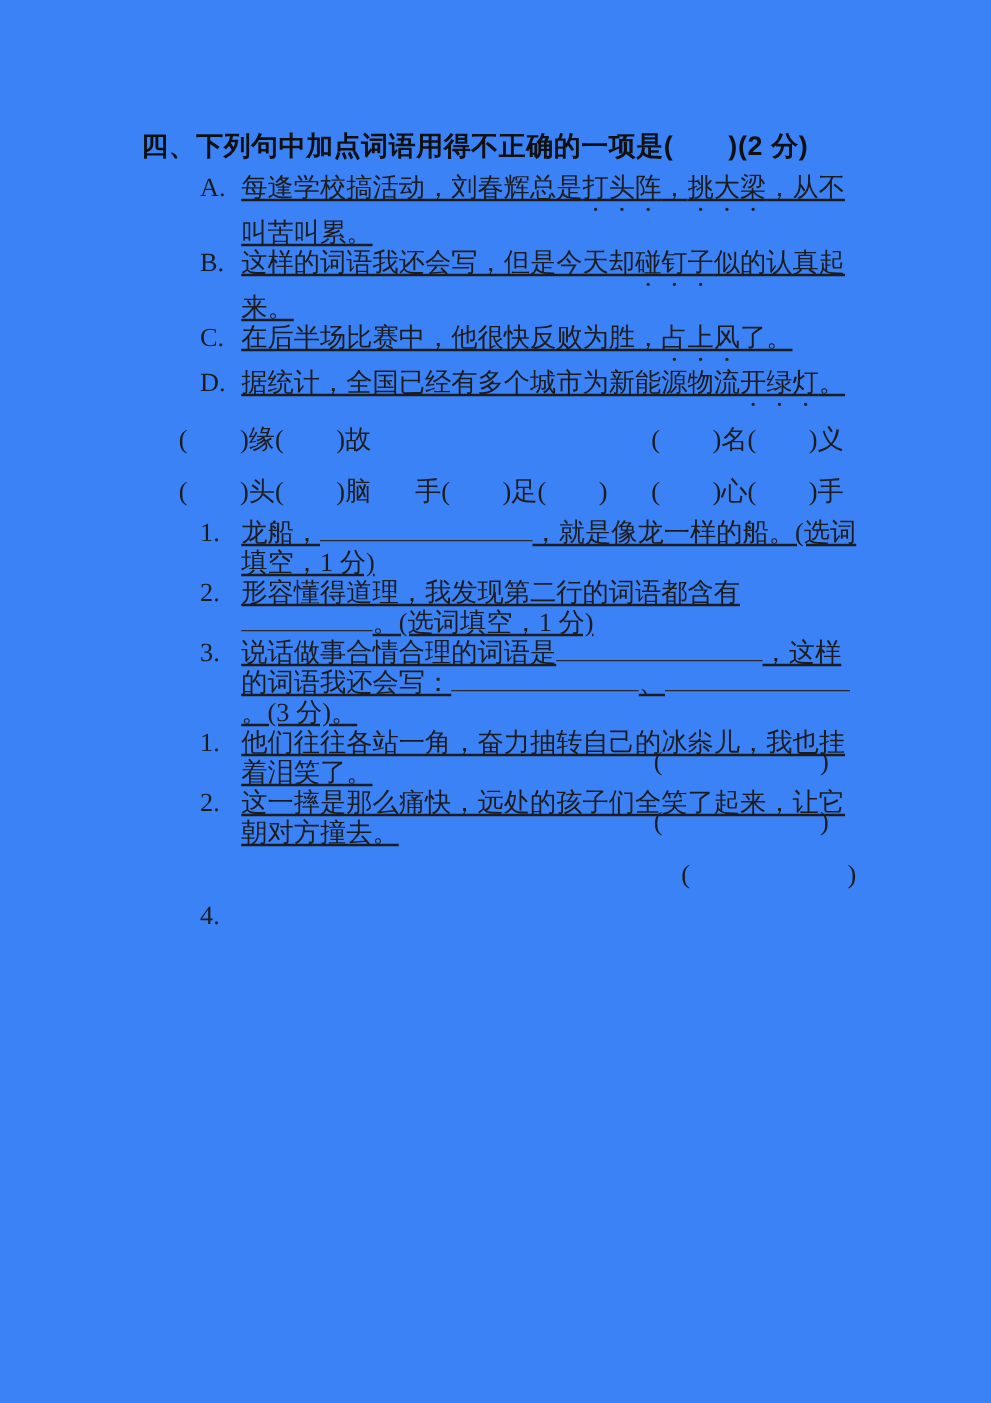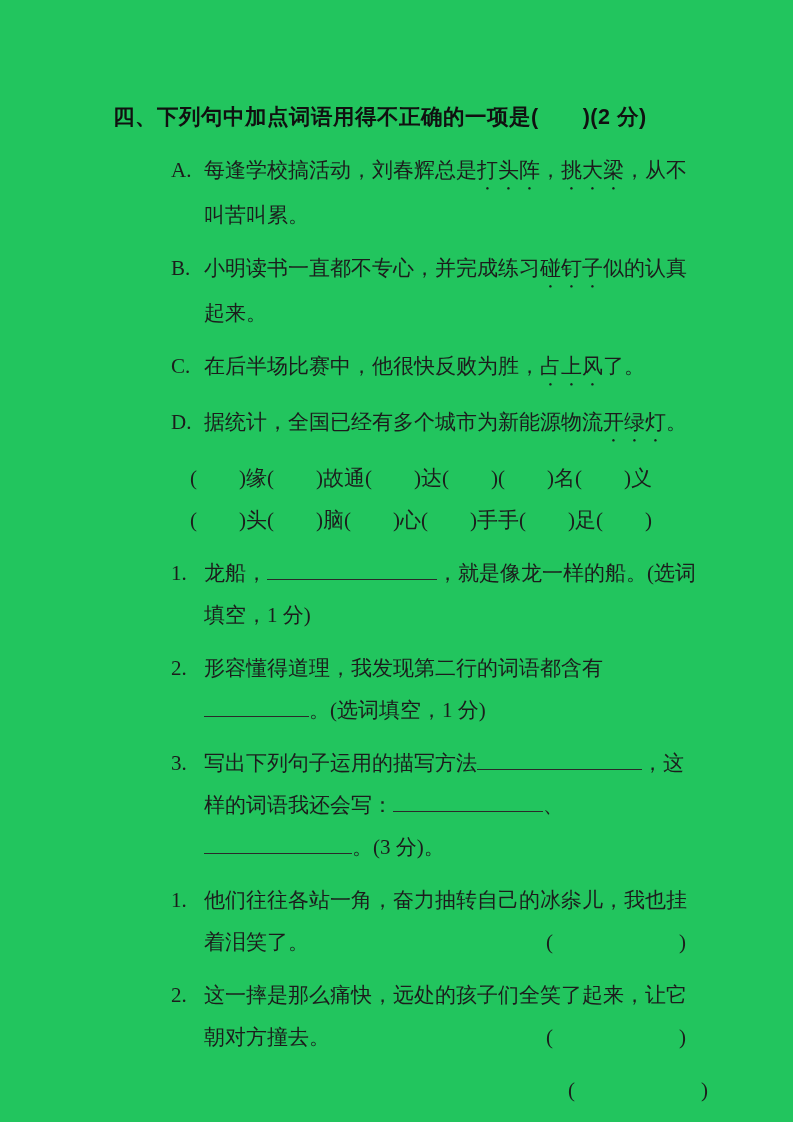--- a/index.html
+++ b/index.html
@@ -1,58 +1,59 @@
 <!DOCTYPE html>
 <html><head>
 <meta charset="utf-8">
 <style>
   html,body { margin:0; padding:0; background:#e8e8e6; }
   .page {
     position:relative;
     width:793px; height:1122px;
     margin:0 auto;
-    background:#22c55e;
+    background:#3b82f6;
     color:#1c1c1c;
     font-family:"Liberation Serif","DejaVu Serif",serif;
     font-size:21px;
     box-sizing:border-box;
-    padding:96px 83px 0 113px;
+    padding:96px 106px 0 113px;
     overflow:hidden;
   }
   .heading {
     font-family:"Liberation Sans","DejaVu Sans",sans-serif;
     font-weight:700;
     font-size:21.5px;
     color:#101010;
     margin:0;
     line-height:42px;
     letter-spacing:0.5px;
   }
   .option, .item {
-    margin:11px;
-    line-height:42px;
+    margin:0;
+    line-height:24px;
     padding-left:80px;
     text-indent:-33px;
+    text-decoration:underline;
   }
   .opt-label, .num {
     display:inline-block;
     width:33px;
     text-indent:0;
   }
   .dotted {
     font-style:normal;
     -webkit-text-emphasis:filled dot;
     text-emphasis:filled dot;
     -webkit-text-emphasis-position:under right;
     text-emphasis-position:under right;
   }
   .word-row {
     display:flex;
-    justify-content:center;
-    margin-left:42px;
+    justify-content:space-between;
+    margin-left:30px;
     width:532px;
     line-height:42px;
   }
   .blank {
     display:inline-block;
     height:0.85em;
     border-bottom:1.6px solid #2a2a2a;
     vertical-align:baseline;
   }
   .b170 { width:170px; }
@@ -77,39 +78,38 @@
   }
 </style>
 </head>
 <body>
 
 <div class="page">
 
   <section>
     <h2 class="heading">四、下列句中加点词语用得不正确的一项是(　　)(2 分)</h2>
     <p class="option"><span class="opt-label">A.</span><span>每逢学校搞活动，刘春辉总是</span><em class="dotted">打头阵</em><span>，</span><em class="dotted">挑大梁</em><span>，从不叫苦叫累。</span></p>
-    <p class="option"><span class="opt-label">B.</span><span>小明读书一直都不专心，并完成练习</span><em class="dotted">碰钉子</em><span>似的认真起来。</span></p>
+    <p class="option"><span class="opt-label">B.</span><span>这样的词语我还会写，但是今天却</span><em class="dotted">碰钉子</em><span>似的认真起来。</span></p>
     <p class="option"><span class="opt-label">C.</span><span>在后半场比赛中，他很快反败为胜，</span><em class="dotted">占上风</em><span>了。</span></p>
     <p class="option"><span class="opt-label">D.</span><span>据统计，全国已经有多个城市为新能源物流</span><em class="dotted">开绿灯</em><span>。</span></p>
   </section>
 
   <section>
     <div class="word-row">
       <span>(　　)缘(　　)故</span>
-      <span>通(　　)达(　　)</span>
       <span>(　　)名(　　)义</span>
     </div>
     <div class="word-row">
       <span>(　　)头(　　)脑</span>
+      <span>手(　　)足(　　)</span>
       <span>(　　)心(　　)手</span>
-      <span>手(　　)足(　　)</span>
     </div>
     <p class="item"><span class="num">1.</span><span>龙船，</span><span class="blank b170"></span><span>，就是像龙一样的船。(选词填空，1 分)</span></p>
     <p class="item"><span class="num">2.</span><span>形容懂得道理，我发现第二行的词语都含有</span><span class="blank b105"></span><span>。(选词填空，1 分)</span></p>
-    <p class="item"><span class="num">3.</span><span>写出下列句子运用的描写方法</span><span class="blank b165"></span><span>，这样的词语我还会写：</span><span class="blank b150"></span><span>、</span><span class="blank b148"></span><span>。(3 分)。</span></p>
+    <p class="item"><span class="num">3.</span><span>说话做事合情合理的词语是</span><span class="blank b165"></span><span>，这样的词语我还会写：</span><span class="blank b150"></span><span>、</span><span class="blank b148"></span><span>。(3 分)。</span></p>
   </section>
 
   <section>
     <div class="q6-item">
       <p class="item"><span class="num">1.</span><span>他们往往各站一角，奋力抽转自己的冰尜儿，我也挂着泪笑了。</span></p>
       <span class="parens-abs">(　　　　　　)</span>
     </div>
     <div class="q6-item">
       <p class="item"><span class="num">2.</span><span>这一摔是那么痛快，远处的孩子们全笑了起来，让它朝对方撞去。</span></p>
       <span class="parens-abs">(　　　　　　)</span>

